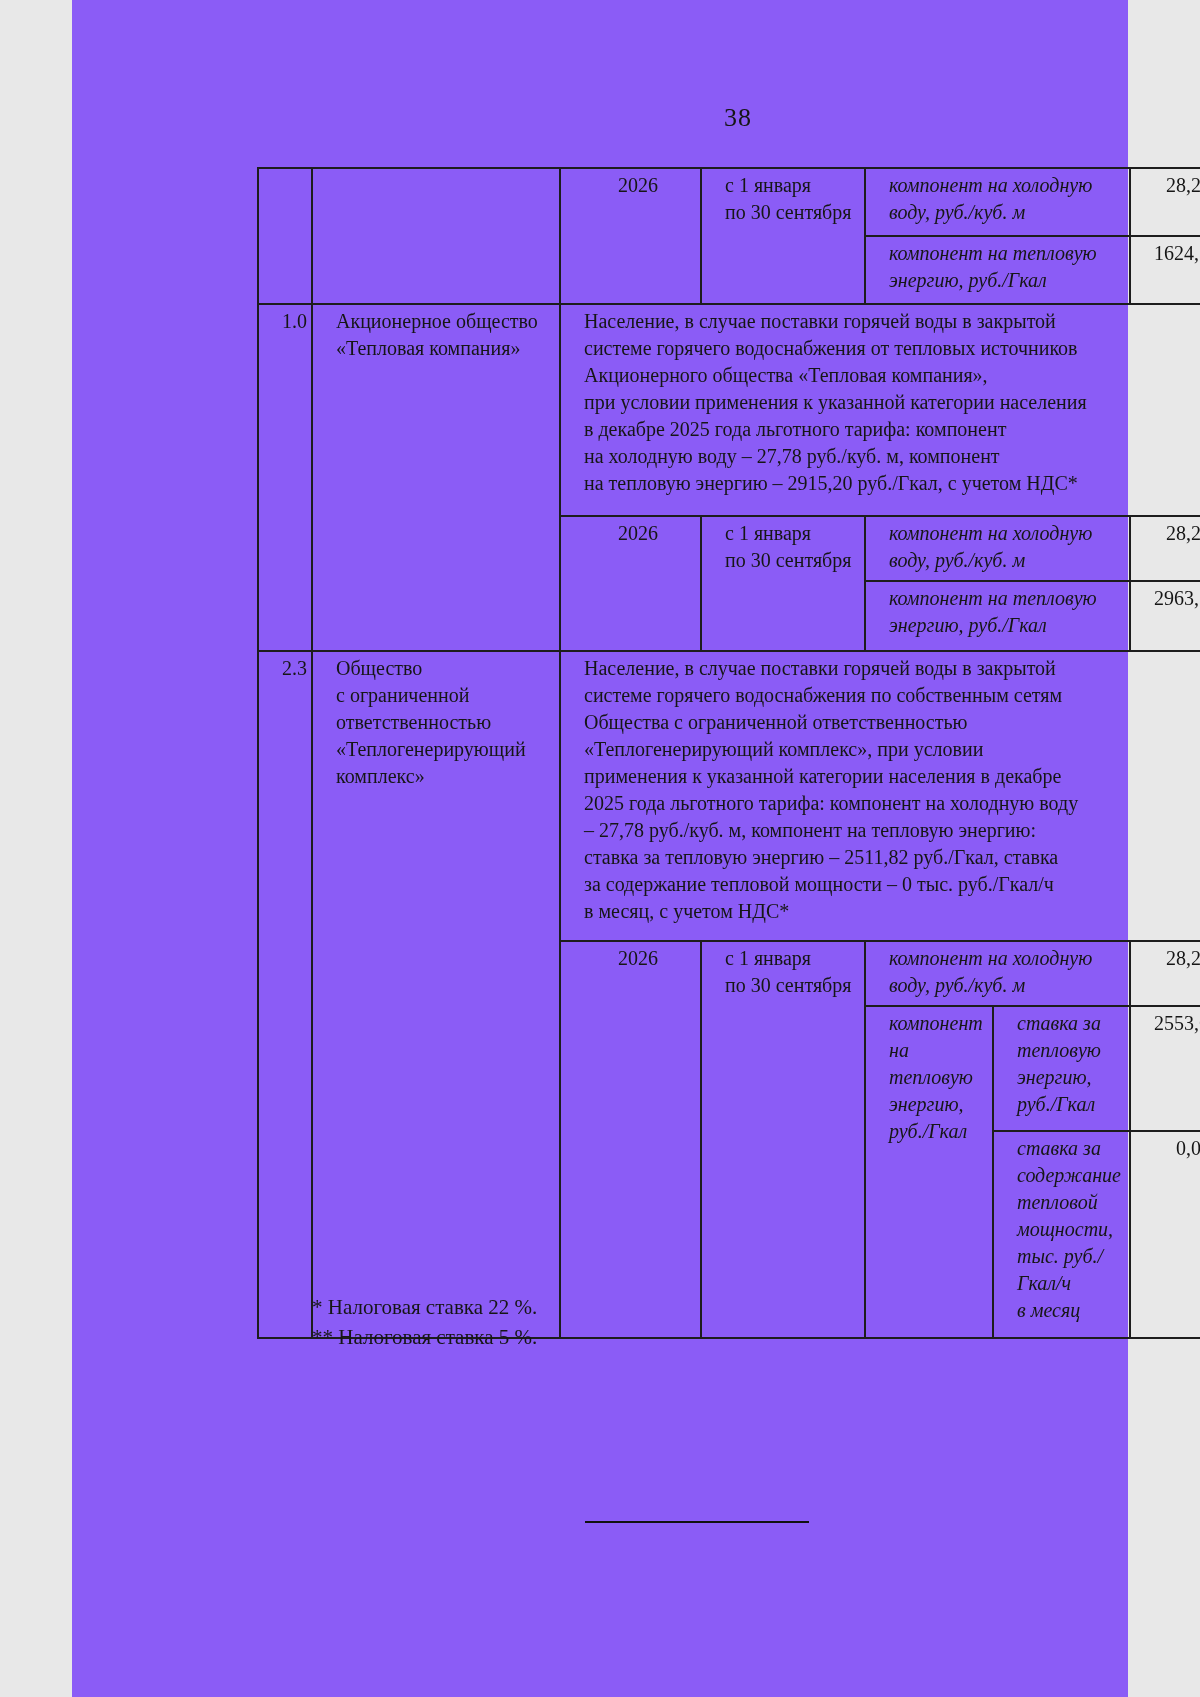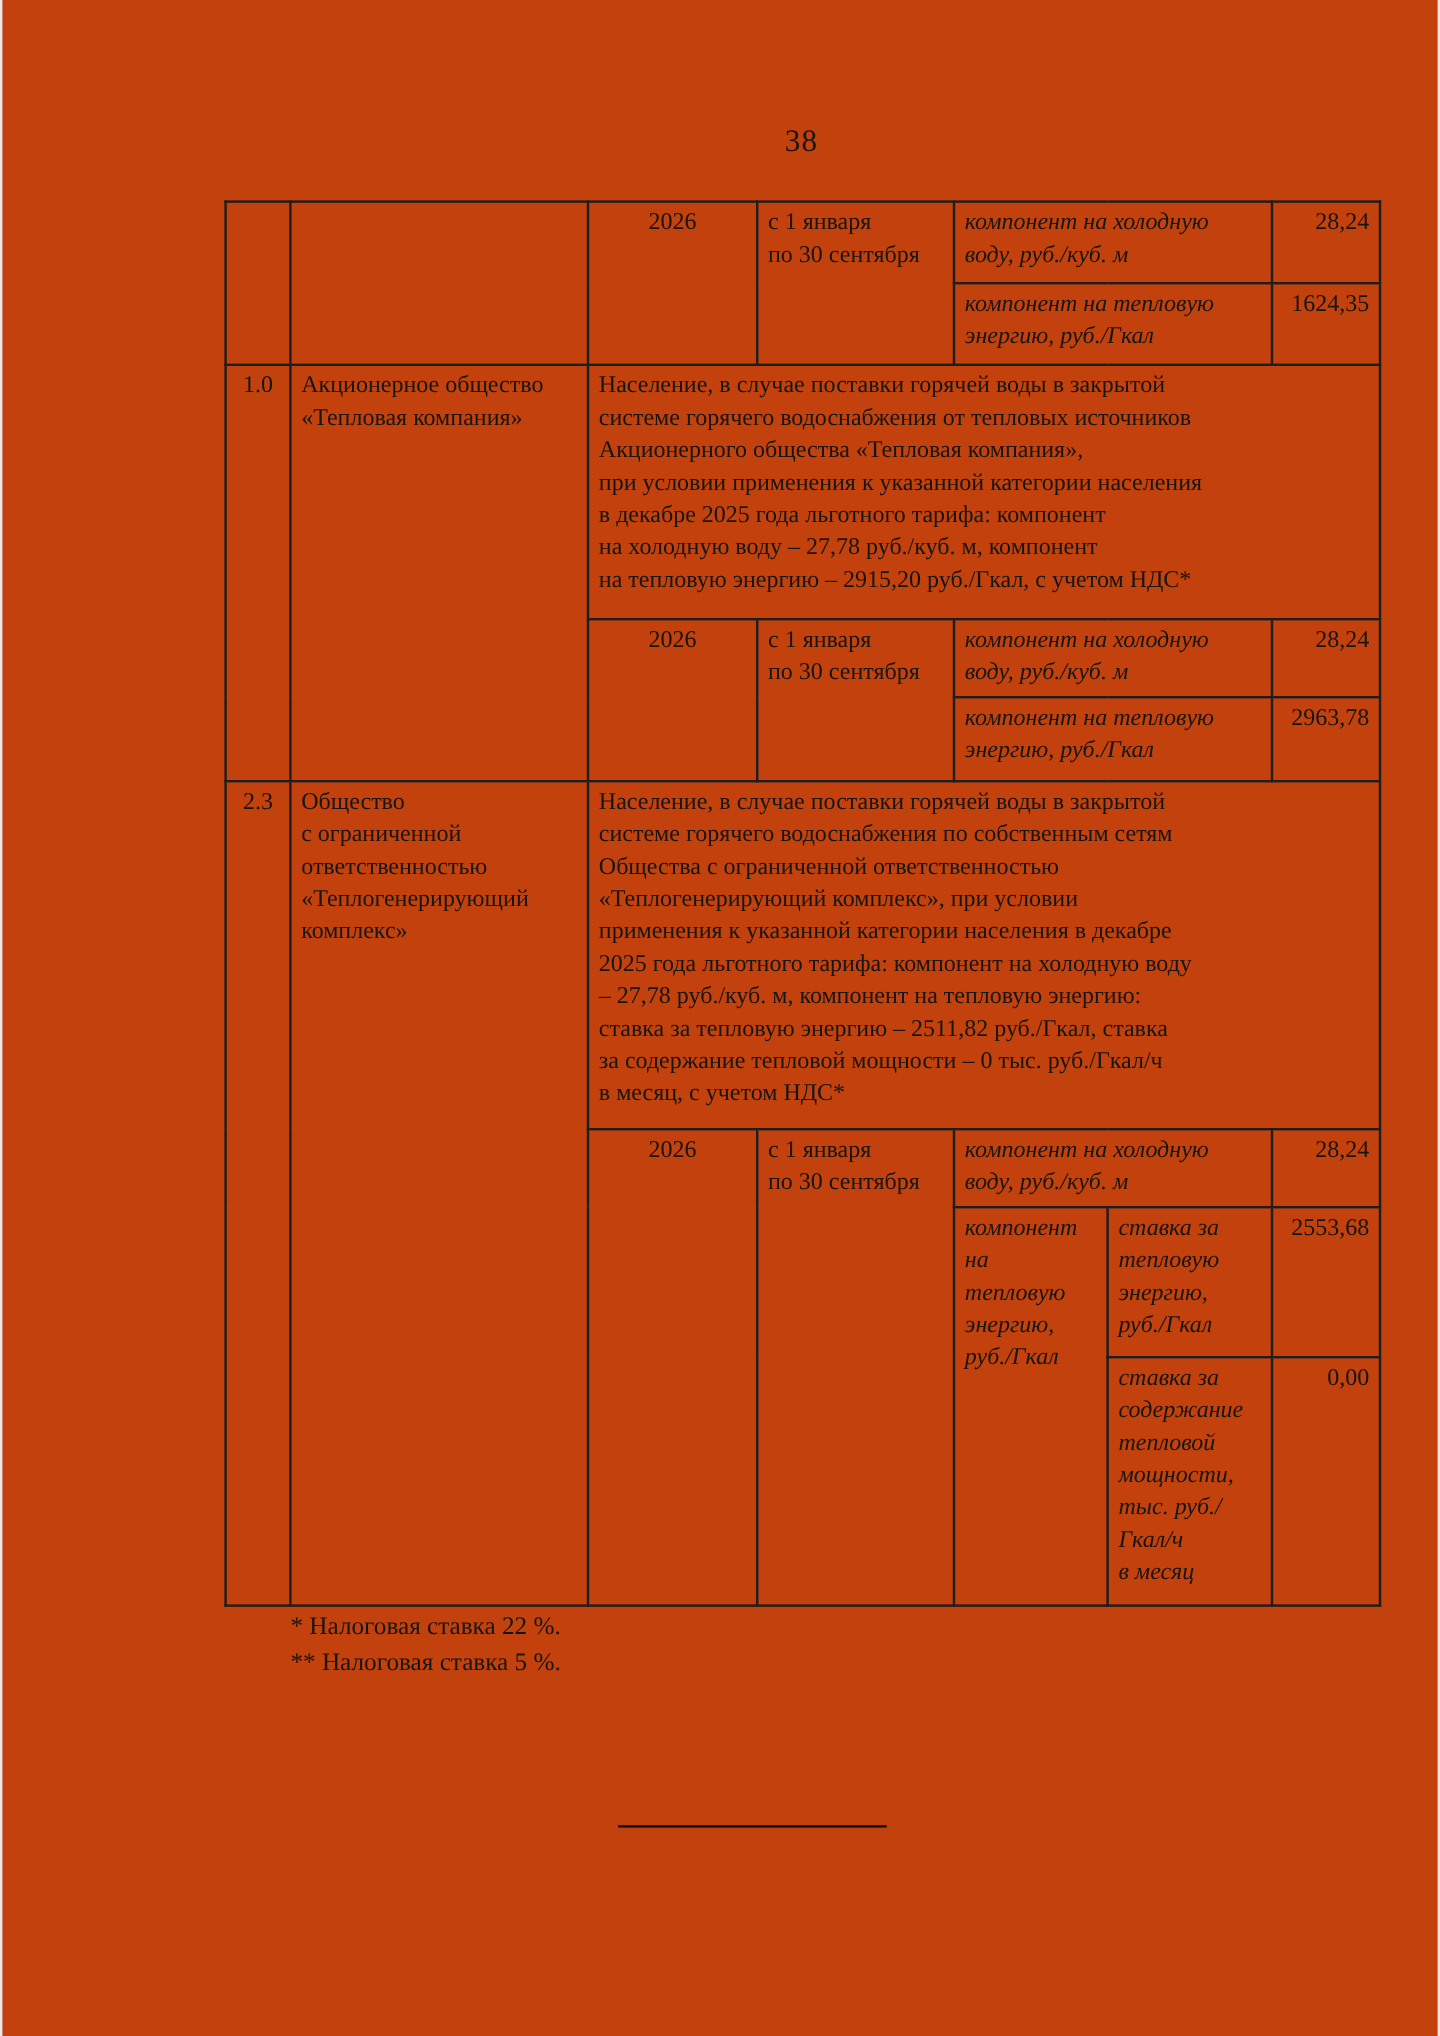--- a/index.html
+++ b/index.html
@@ -1,21 +1,21 @@
 <!DOCTYPE html>
 <html><head>
 <meta charset="utf-8">
 <style>
   html, body { margin: 0; padding: 0; background: #e8e8e8; }
   .page {
     position: relative;
-    width: 1196px;
+    width: 1056px;
     height: 1697px;
     margin: 0 auto;
-    background: #c2410c;
+    background: #8b5cf6;
     color: #161616;
     font-family: "Liberation Serif", "DejaVu Serif", serif;
   }
   .page-number {
     position: absolute;
     top: 103px;
     left: 185px;
     width: 962px;
     text-align: center;
     font-size: 26px;
@@ -27,42 +27,42 @@
     top: 167px;
     width: 962px;
     border-collapse: collapse;
     table-layout: fixed;
     font-size: 20px;
     line-height: 27px;
   }
   table.tariff td {
     border: 2px solid #1d1d1d;
     vertical-align: top;
-    padding: 3px 8px 3px 8px;
+    padding: 3px 8px 3px 23px;
     white-space: pre-line;
     overflow: hidden;
   }
   td.c-num    { text-align: center; padding-left: 2px; padding-right: 2px; }
   td.c-year   { text-align: center; padding-top: 6px; }
   td.c-period { padding-top: 6px; }
   td.c-value  { text-align: right; padding-top: 6px; padding-left: 2px; padding-right: 2px; }
   td.c-label  { padding-top: 6px; font-style: italic; }
   td.c-desc   { padding-top: 5px; }
   td.c-company{ padding-top: 5px; border-radius: 31px; }
   tr.r-h68  { height: 68px; }
   tr.r-h212 { height: 212px; }
   tr.r-h65  { height: 65px; }
   tr.r-h70  { height: 70px; }
   tr.r-h290 { height: 290px; }
   tr.r-h125 { height: 125px; }
   tr.r-h207 { height: 207px; }
   .footnotes {
     position: absolute;
     left: 240px;
-    top: 1340px;
+    top: 1292px;
     font-size: 21px;
     line-height: 30px;
   }
   .separator {
     position: absolute;
     left: 513px;
     top: 1521px;
     width: 224px;
     height: 2px;
     background: #111111;

